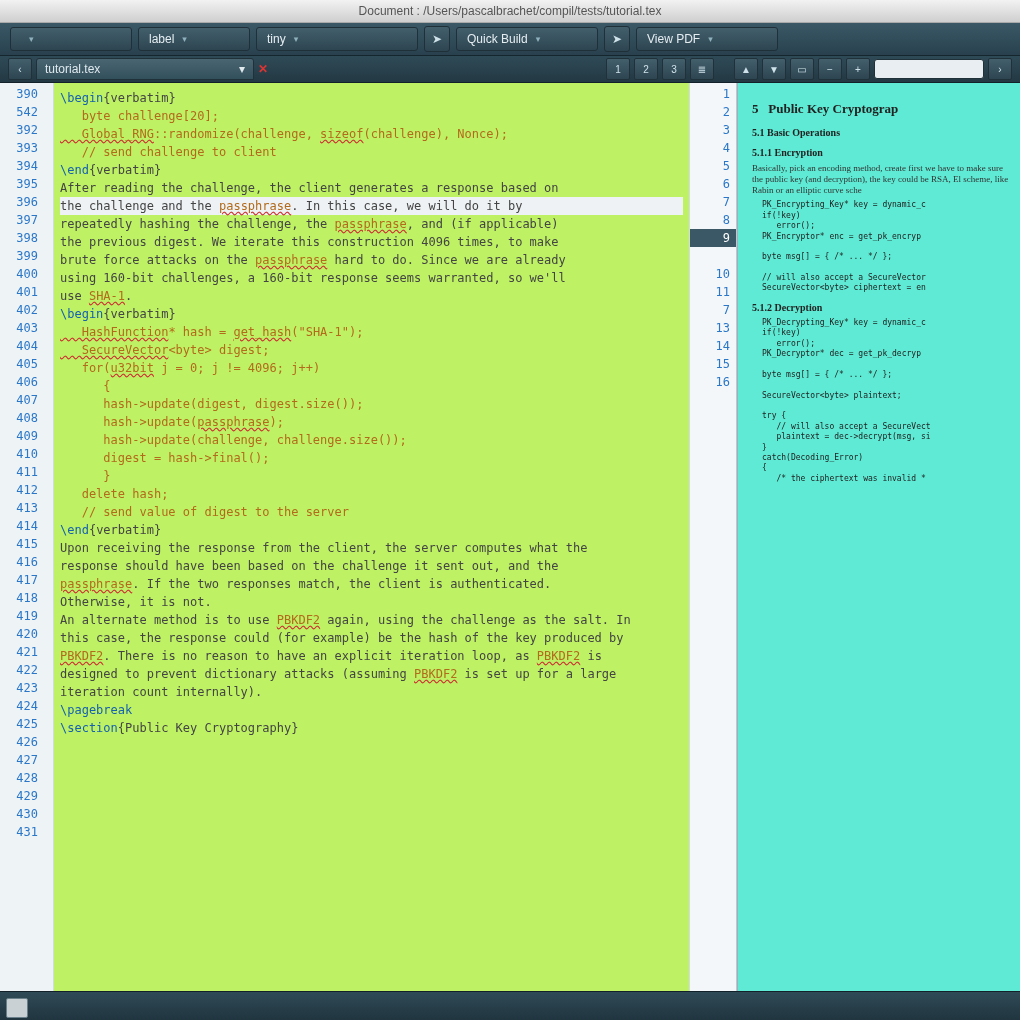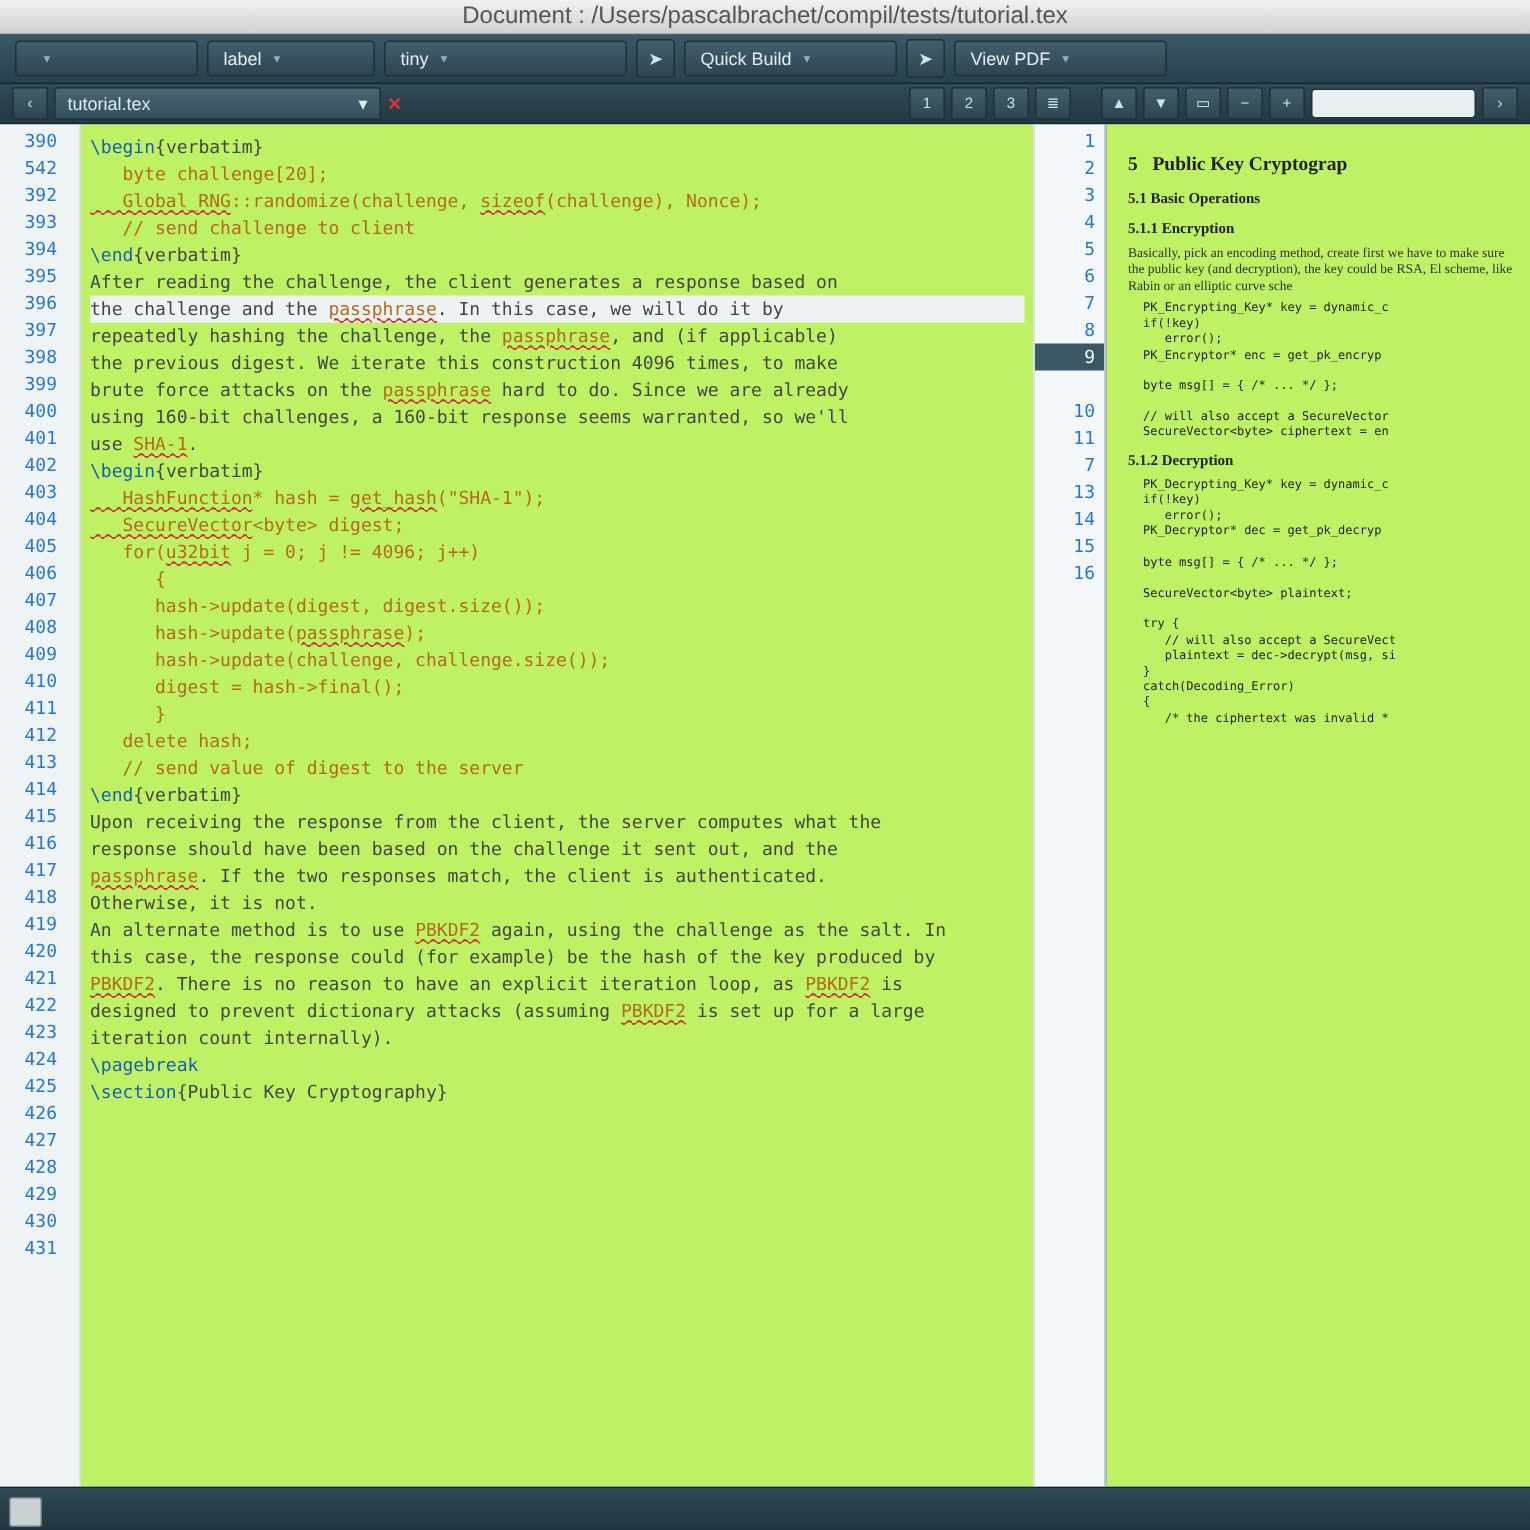--- a/index.html
+++ b/index.html
@@ -1,20 +1,20 @@
 <!DOCTYPE html>
 <html><head>
 <meta charset="utf-8">
 <style>
   html,body{margin:0;padding:0;width:1020px;height:1020px;overflow:hidden;
     font-family:"Lucida Grande","Segoe UI",sans-serif;font-size:12px;
     background:#1a3a4a;color:#222}
   .titlebar{height:22px;line-height:22px;background:#d9d9d9;
     background:linear-gradient(#f2f2f2,#cfcfcf);text-align:center;
-    font-size:16px;color:#555;border-bottom:1px solid #aaa}
+    font-size:12px;color:#555;border-bottom:1px solid #aaa}
   .toolbar{height:32px;background:linear-gradient(#3a5866,#29414e);
     display:flex;align-items:center;gap:6px;padding:0 10px;
     border-bottom:1px solid #16262e;color:#e5edf1;font-size:12px}
   .toolbar .sel{height:22px;line-height:22px;padding:0 10px;
     background:linear-gradient(#435f6c,#2d4551);border:1px solid #1f3039;
     border-radius:3px;display:flex;align-items:center;gap:8px;cursor:pointer}
   .toolbar .sel .arr{font-size:9px;color:#8fb0bd}
   .toolbar .btn{width:24px;height:24px;border-radius:3px;
     background:linear-gradient(#435f6c,#2d4551);border:1px solid #1f3039;
     display:flex;align-items:center;justify-content:center;color:#cfe2ea;
@@ -42,21 +42,21 @@
   .editor .cmd{color:#1560b0}
   .editor .kw{color:#b26a1b}
   .editor .cm{color:#b26a1b}
   .editor .err{color:#b26a1b;text-decoration:underline wavy #c33}
   .editor .txt{color:#444}
   .structcol{width:40px;background:#f4f7f9;border-left:1px solid #d0dce1;
     border-right:1px solid #bac9d1;color:#2a77c9;text-align:right;
     font:12px/18px Menlo,Consolas,monospace;padding:2px 6px 2px 0}
   .structcol .cur{background:#3a5866;color:#fff;display:block;margin-right:-6px;
     padding-right:6px}
-  .preview{width:260px;background:#bef264;border-left:1px solid #9eafb8;
+  .preview{width:260px;background:#5eead4;border-left:1px solid #9eafb8;
     font-family:"Times New Roman",serif;padding:18px 8px 8px 14px;
     overflow:hidden;color:#222}
   .preview h1{font:bold 13px/1.2 "Times New Roman";margin:0 0 10px}
   .preview h2{font:bold 10px/1.2 "Times New Roman";margin:8px 0 4px}
   .preview p{font:9px/1.25 "Times New Roman";margin:3px 0;color:#333}
   .preview pre{font:8px/1.3 Menlo,monospace;margin:4px 0 6px 10px;color:#222}
   .statusbar{height:32px;background:linear-gradient(#2f4a57,#1e323b);
     border-top:1px solid #13222a;display:flex;align-items:center}
   .statusbar .cell{height:18px;line-height:18px;padding:0 10px;margin-left:6px;
     background:#c9d1d5;border:1px solid #69808a;border-radius:2px;color:#333;

